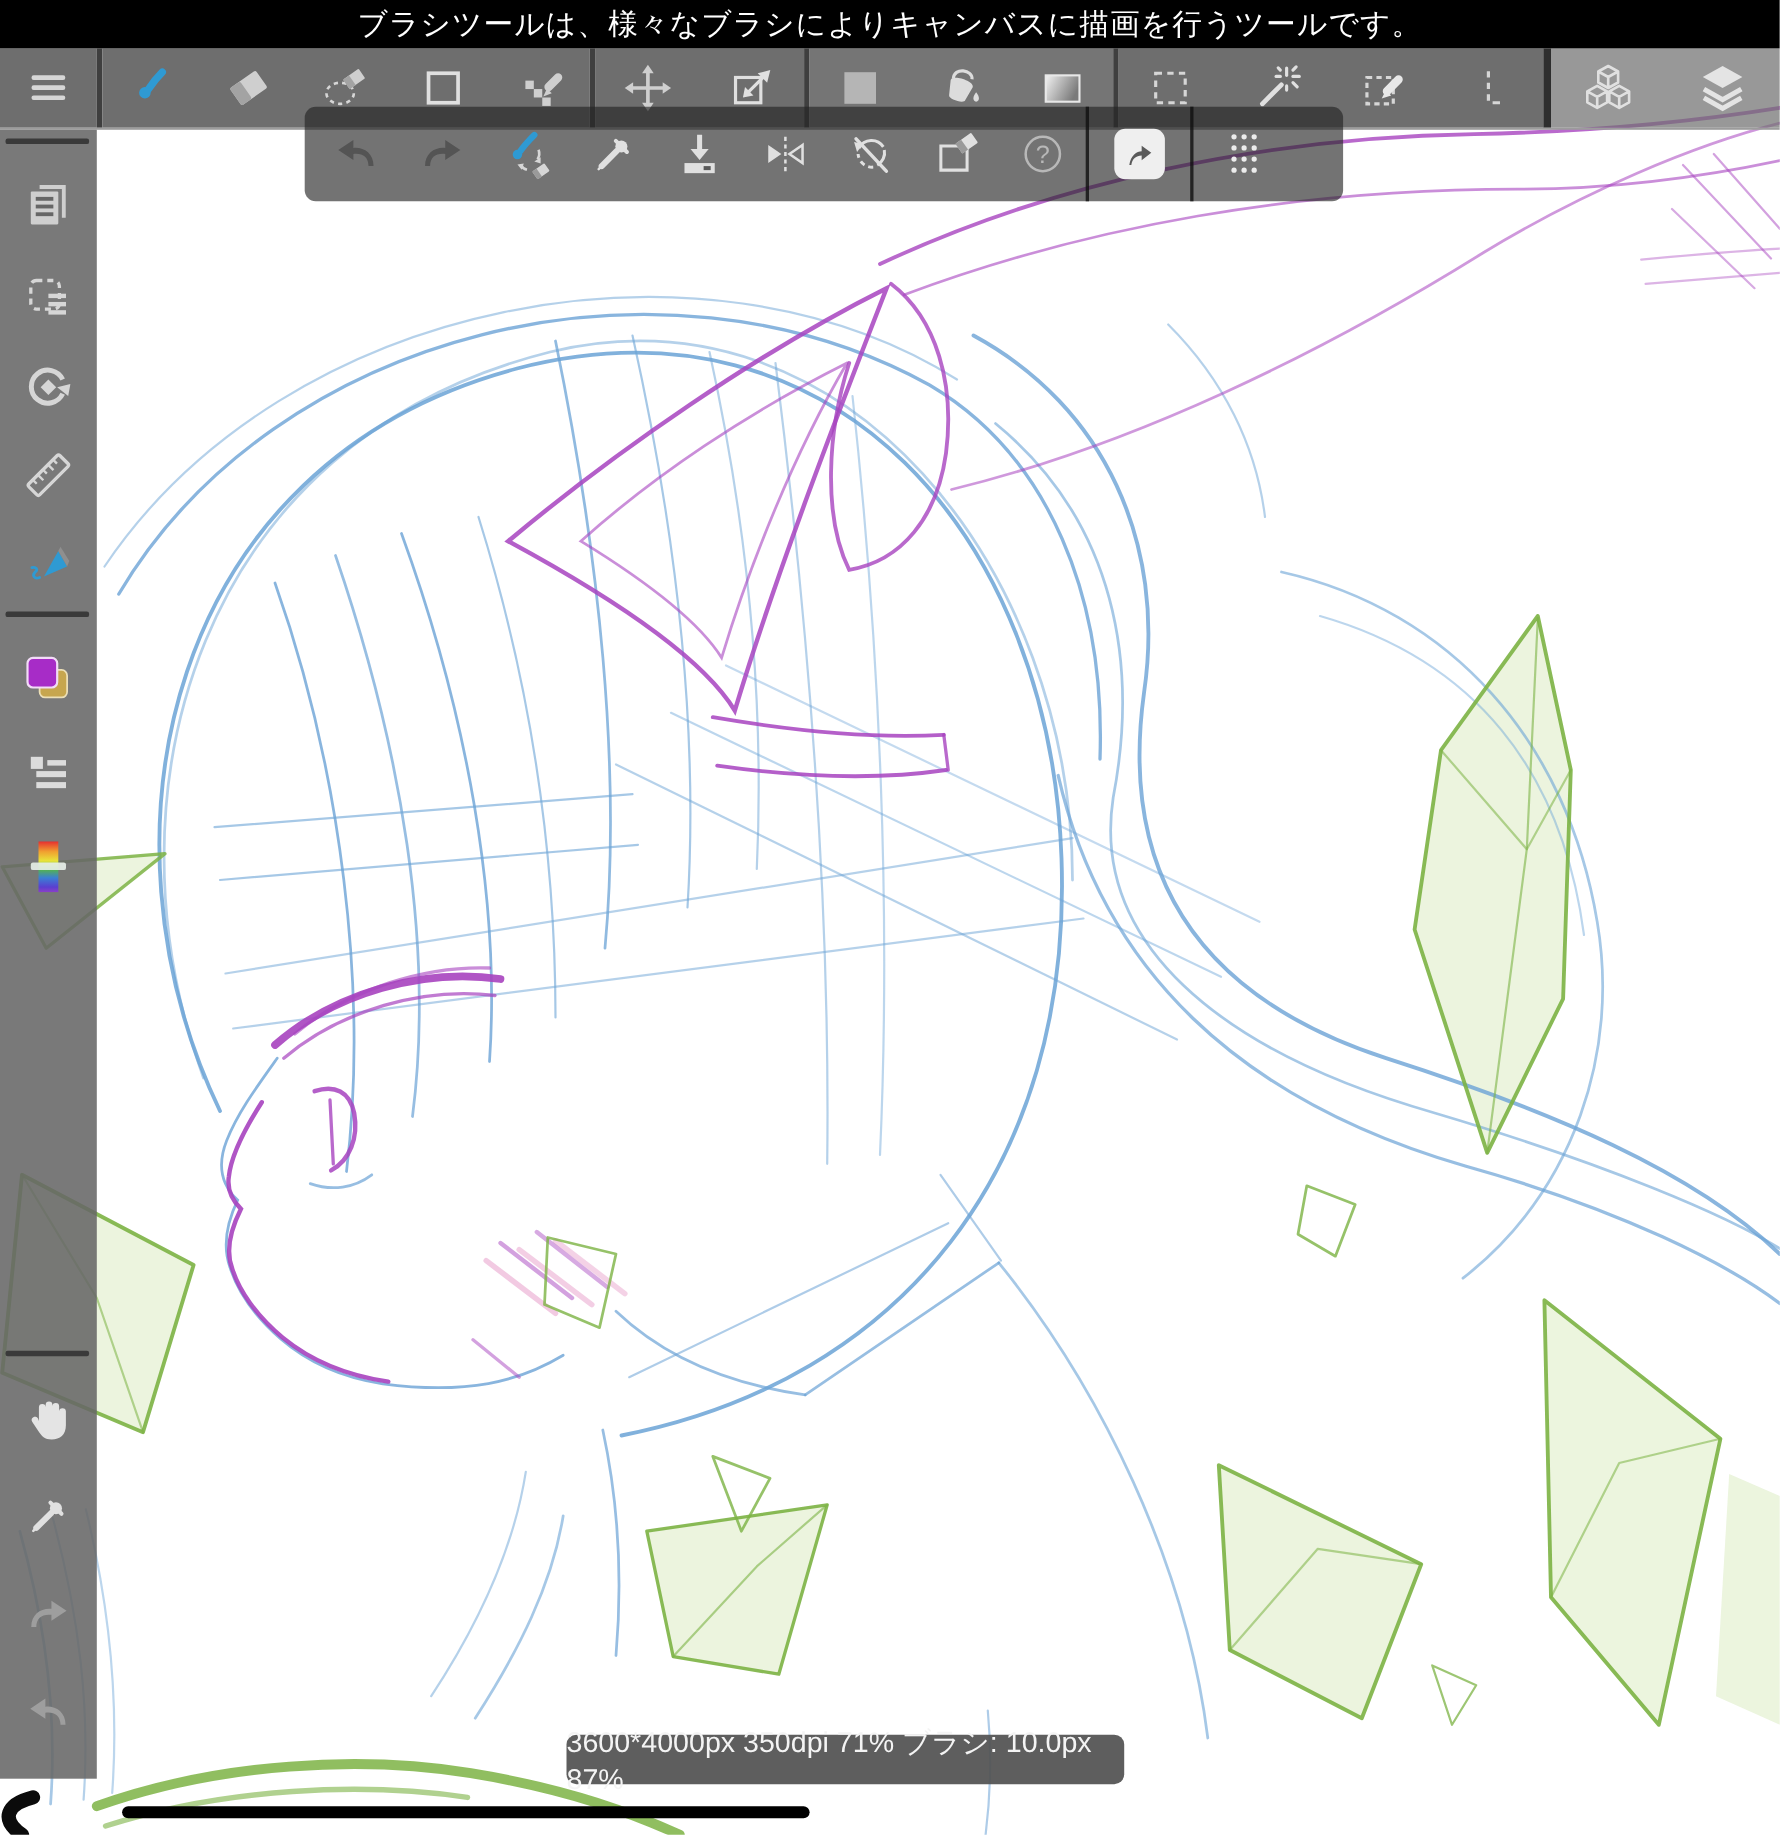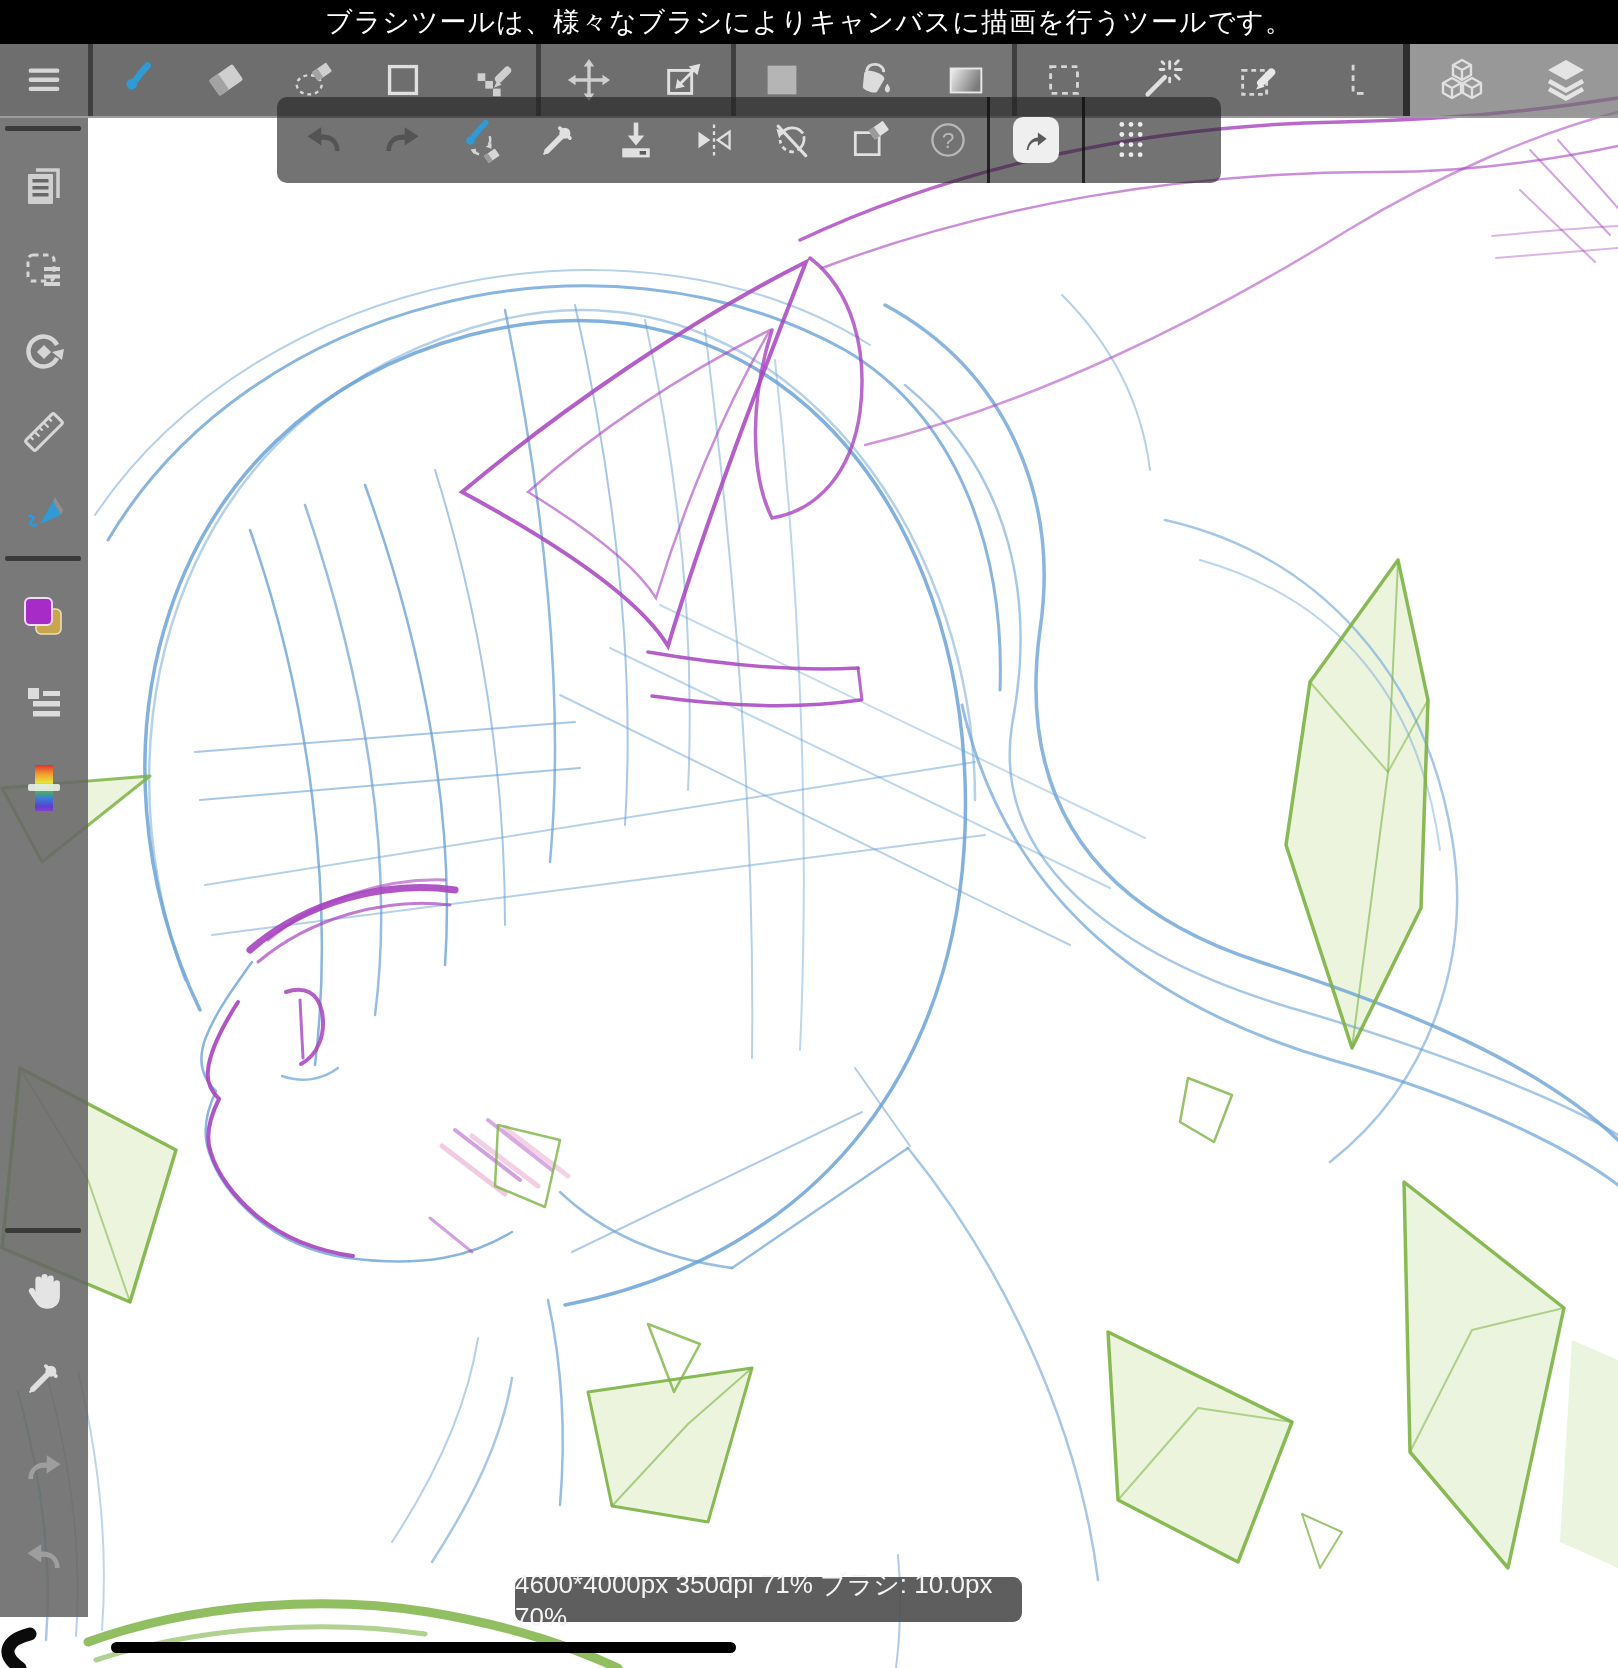--- a/index.html
+++ b/index.html
@@ -533,18 +533,18 @@
     </svg>
   </div>
   <div class="side-item" style="top:1413px;">
     <svg width="44" height="44" viewBox="0 0 48 48">
       <path d="M41 36 C41 23 31 17 21 18 L21 10 L6 20 L21 30 L21 24 C30 23 36 27 36 36 Z" fill="#9e9e9e"></path>
     </svg>
   </div>
 </div>
 
 <div class="status-pill">
-  <span>4600*4000px 350dpi 71% ブラシ: 10.0px 70%</span>
+  <span>3600*4000px 350dpi 71% ブラシ: 10.0px 87%</span>
 </div>
 
 <div class="home-indicator"></div>
 
 </div>
 
 </body></html>

